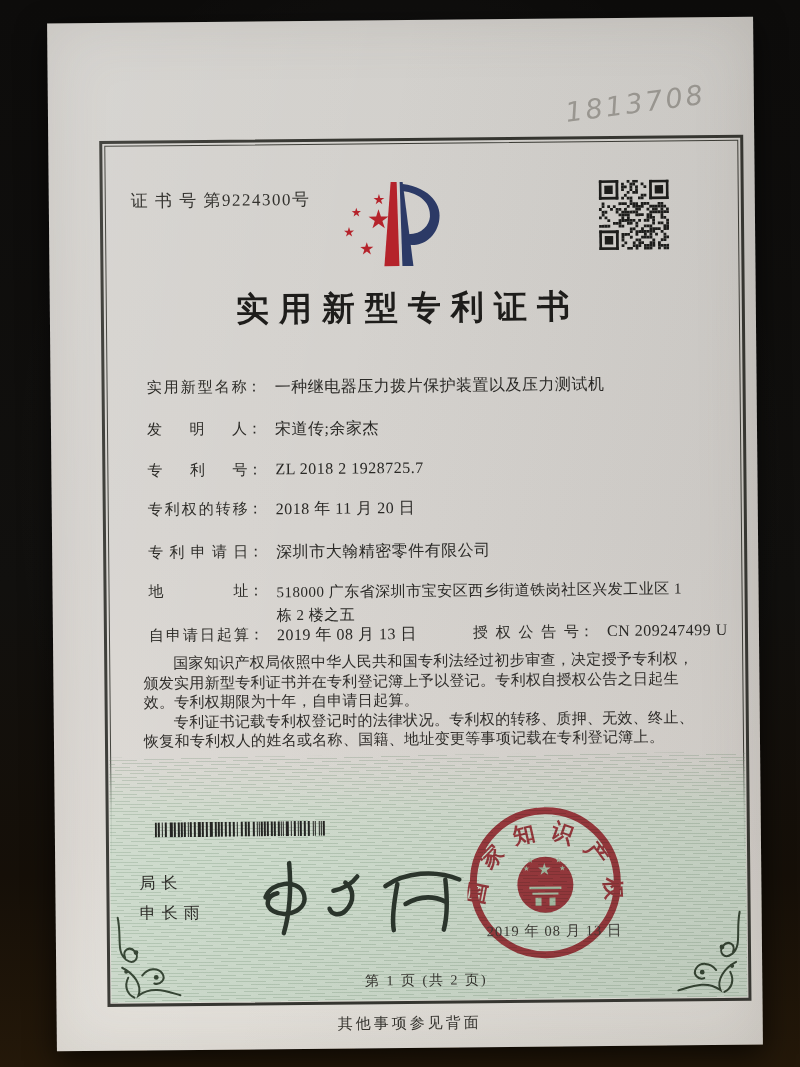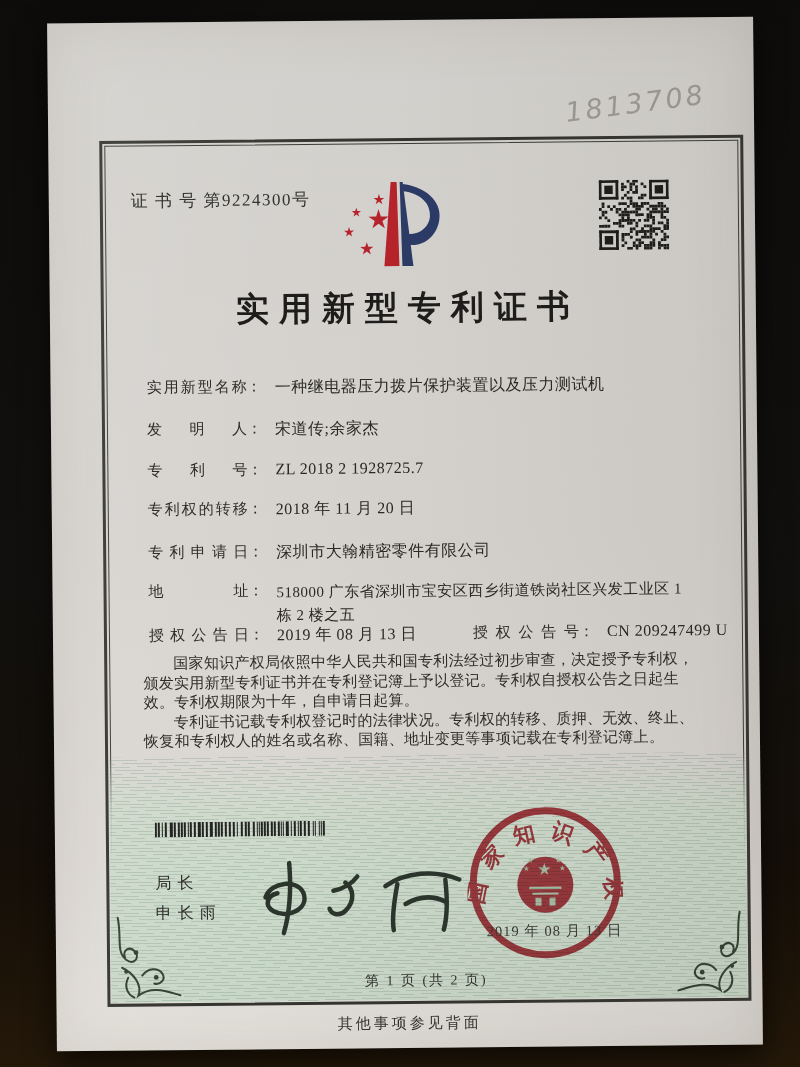--- a/index.html
+++ b/index.html
@@ -51,21 +51,21 @@
   .fcolon{vertical-align:top;font-size:15px;}
   .fvalue{display:inline-block;margin-left:9px;vertical-align:top;letter-spacing:.5px;}
   .fvalue.addr{width:412px;white-space:normal;line-height:23px;font-size:15px;}
   .grant2{margin-left:52px;}
   
   .legal{position:absolute;left:90px;top:632px;width:560px;font-size:15px;line-height:19.5px;
     color:#2f2d2a;z-index:2;}
   .legal p{margin:0;text-indent:2em;letter-spacing:.3px;}
   
   .barcode{position:absolute;left:100px;top:800px;z-index:2;}
-  .commissioner{position:absolute;left:100px;top:846px;z-index:2;font-size:16px;
+  .commissioner{position:absolute;left:84px;top:846px;z-index:2;font-size:16px;
     color:#2c2b27;letter-spacing:6px;line-height:30px;}
   .signature{position:absolute;left:198px;top:836px;z-index:2;}
   .seal{position:absolute;left:412px;top:786px;z-index:2;mix-blend-mode:multiply;opacity:.93;}
   .seal-date{position:absolute;left:431px;top:903px;z-index:3;font-size:14.5px;color:#3b3934;letter-spacing:1px;}
   .pageno{position:absolute;left:51px;width:638px;top:952px;text-align:center;
     font-size:14px;color:#34332e;z-index:2;letter-spacing:2px;}
   .footnote{position:absolute;left:0;right:0;top:994px;text-align:center;
     font-size:15px;color:#34332e;letter-spacing:3px;z-index:2;}
 </style>
 </head>
@@ -363,21 +363,21 @@
   </div>
   <div class="frow" style="top:521px">
     <span class="flabel">专利申请日</span><span class="fcolon">：</span>
     <span class="fvalue">深圳市大翰精密零件有限公司</span>
   </div>
   <div class="frow" style="top:560px">
     <span class="flabel">地址</span><span class="fcolon">：</span>
     <span class="fvalue addr">518000 广东省深圳市宝安区西乡街道铁岗社区兴发工业区 1 栋 2 楼之五</span>
   </div>
   <div class="frow" style="top:604px">
-    <span class="flabel">授权公告日</span><span class="fcolon">：</span>
+    <span class="flabel">自申请日起算</span><span class="fcolon">：</span>
     <span class="fvalue">2019 年 08 月 13 日</span>
     <span class="grant2"><span class="flabel wide">授权公告号</span><span class="fcolon">：</span>
     <span class="fvalue">CN 209247499 U</span></span>
   </div>
 
   <div class="legal">
     <p>国家知识产权局依照中华人民共和国专利法经过初步审查，决定授予专利权，颁发实用新型专利证书并在专利登记簿上予以登记。专利权自授权公告之日起生效。专利权期限为十年，自申请日起算。</p>
     <p>专利证书记载专利权登记时的法律状况。专利权的转移、质押、无效、终止、恢复和专利权人的姓名或名称、国籍、地址变更等事项记载在专利登记簿上。</p>
   </div>
 

